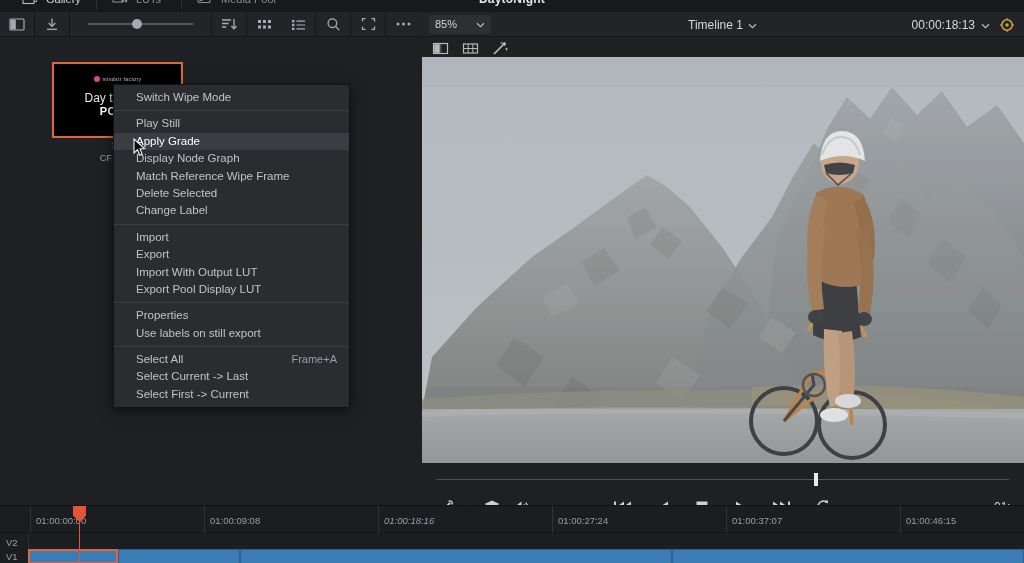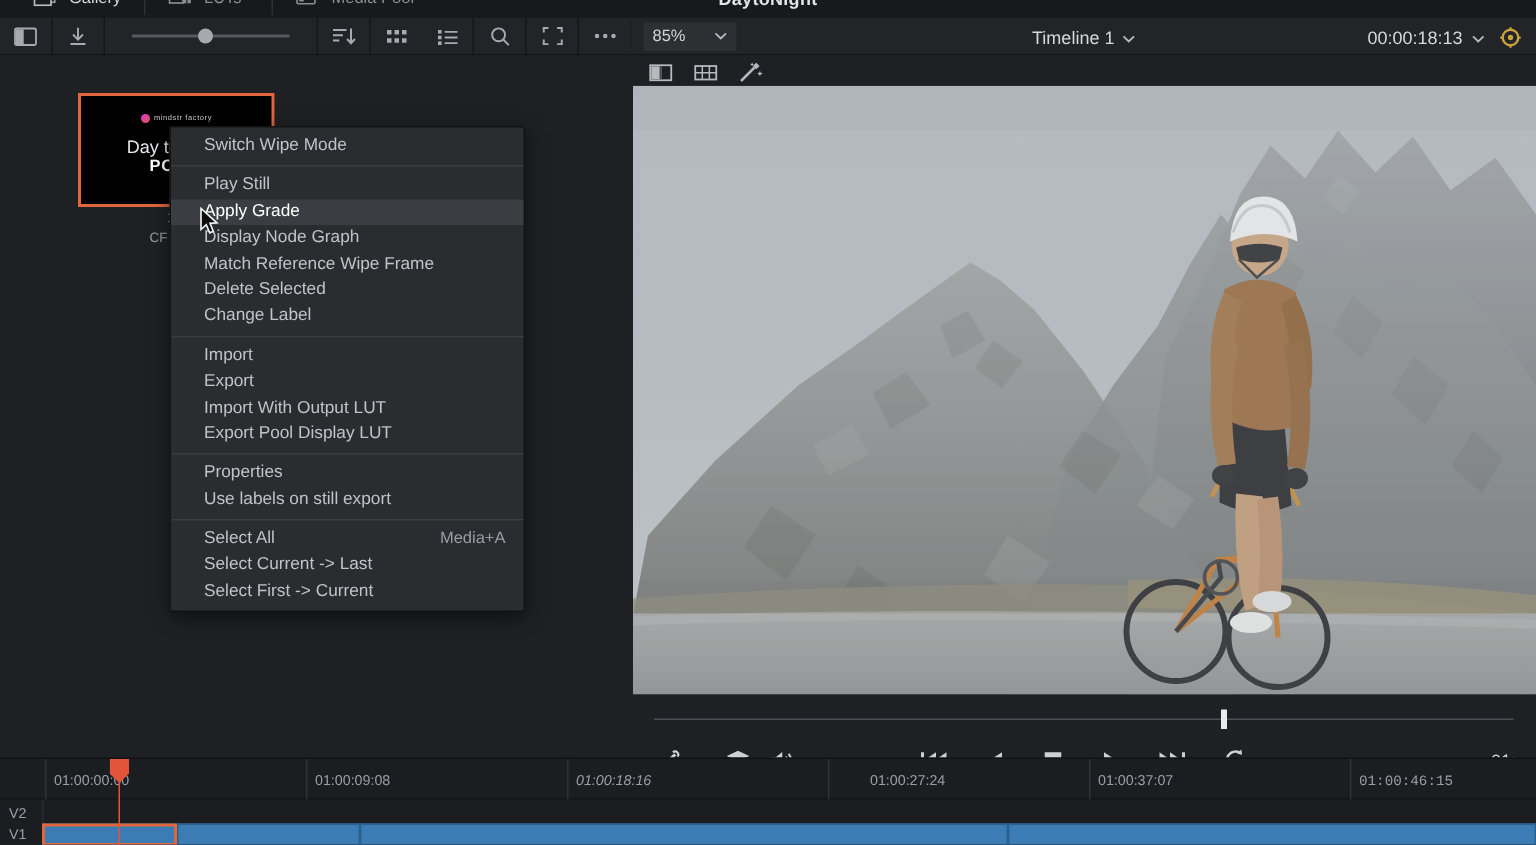--- a/index.html
+++ b/index.html
@@ -603,21 +603,21 @@
     <div class="mi">
       <span>Properties</span>
     </div>
     <div class="mi">
       <span>Use labels on still export</span>
     </div>
     <div class="msep"></div>
 
     <div class="mi">
       <span>Select All</span>
-      <span class="accel">Media+A</span>
+      <span class="accel">Frame+A</span>
     </div>
     <div class="mi">
       <span>Select Current -&gt; Last</span>
     </div>
     <div class="mi">
       <span>Select First -&gt; Current</span>
     </div>
   </div>
 
   <div class="cursor">
@@ -628,25 +628,25 @@
 
   <div class="timeline">
     <div class="ruler">
         <div class="tick" style="left: 30px;"></div>
         <div class="tclabel" style="left: 36px;">01:00:00:00</div>
         <div class="tick" style="left: 204px;"></div>
         <div class="tclabel" style="left: 210px;">01:00:09:08</div>
         <div class="tick" style="left: 378px;"></div>
         <div class="tclabel" style="left: 384px; font-style: italic;">01:00:18:16</div>
         <div class="tick" style="left: 552px;"></div>
-        <div class="tclabel" style="left: 558px; margin-left: 22px;">01:00:27:24</div>
+        <div class="tclabel" style="left: 558px;">01:00:27:24</div>
         <div class="tick" style="left: 726px;"></div>
         <div class="tclabel" style="left: 732px;">01:00:37:07</div>
         <div class="tick" style="left: 900px;"></div>
-        <div class="tclabel" style="left: 906px; font-family: Liberation Mono, monospace;">01:00:46:15</div>
+        <div class="tclabel" style="left: 906px;">01:00:46:15</div>
       </div>
     <div class="tl-divider"></div>
     <div class="trackhdr" style="top:31px;">V2</div>
     <div class="trackhdr" style="top:45px;">V1</div>
   <div class="clip sel" style="left: 28px; width: 90px; top: 43px; height: 15px;"></div>
       <div class="clip" style="left: 118px; width: 122px; top: 43px; height: 15px;"></div>
       <div class="clip" style="left: 240px; width: 432px; top: 43px; height: 15px;"></div>
       <div class="clip" style="left: 672px; width: 352px; top: 43px; height: 15px;"></div>
       <div class="playhead-knob" style="left: 79px;"></div>
       <div class="playhead" style="left: 79px;"></div>

